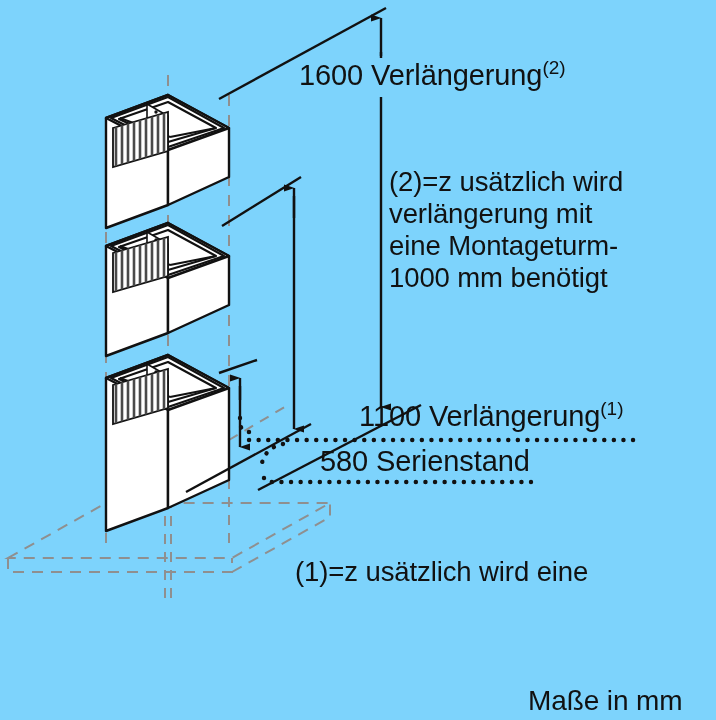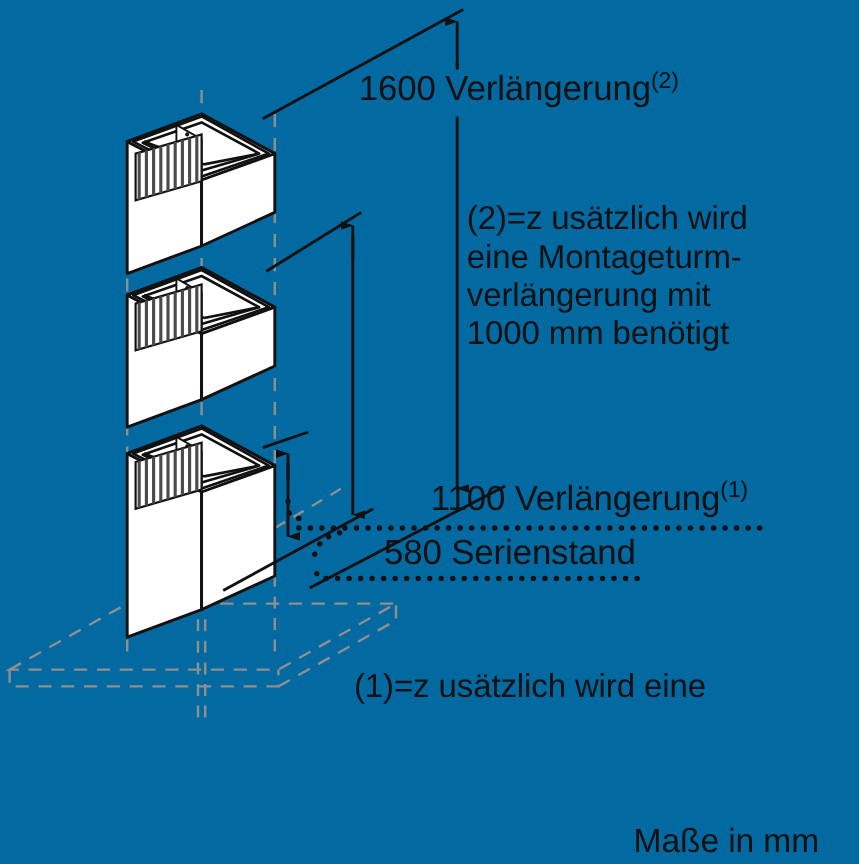--- a/index.html
+++ b/index.html
@@ -12,21 +12,21 @@
     width: 716px;
     height: 720px;
     overflow: hidden;
     font-family: "Liberation Sans", sans-serif;
     color: #000000;
   }
   #page {
     position: relative;
     width: 716px;
     height: 720px;
-    background: #0369a1;
+    background: #7dd3fc;
   }
   #drawing-svg {
     position: absolute;
     left: 0;
     top: 0;
     width: 716px;
     height: 720px;
   }
   .dim-text {
     position: absolute;
@@ -276,22 +276,22 @@
   <div class="dim-text" id="label-1100">
     <span>1100 Verlängerung</span><span class="sup">(1)</span>
   </div>
 
   <div class="dim-text" id="label-580">
     <span>580 Serienstand</span>
   </div>
 
   <div class="note-text" id="note-2">
     <span class="note-line">(2)=z usätzlich wird</span>
+    <span class="note-line">verlängerung mit</span>
     <span class="note-line">eine Montageturm-</span>
-    <span class="note-line">verlängerung mit</span>
     <span class="note-line">1000 mm benötigt</span>
   </div>
 
   <div class="note-text" id="note-1">
     <span class="note-line">(1)=z usätzlich wird eine</span>
   </div>
 
   <div class="dim-text" id="label-units">Maße in mm</div>
 
 </div>

